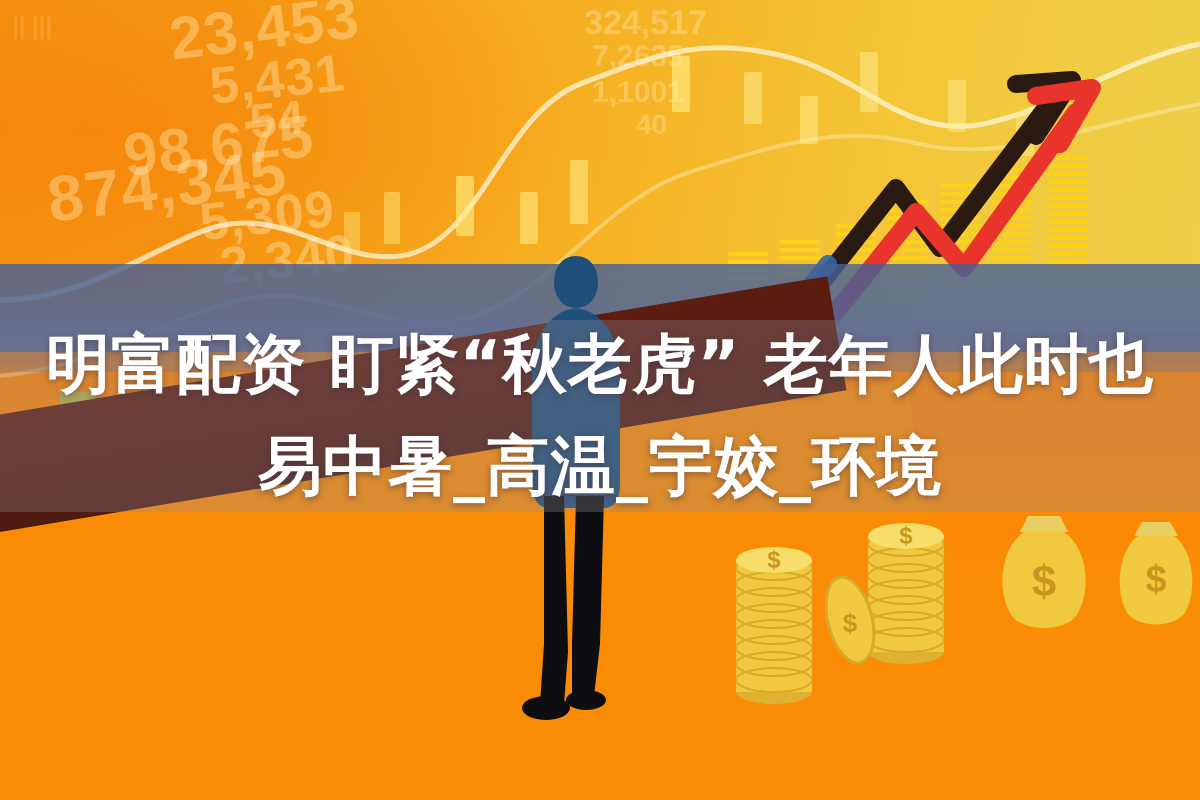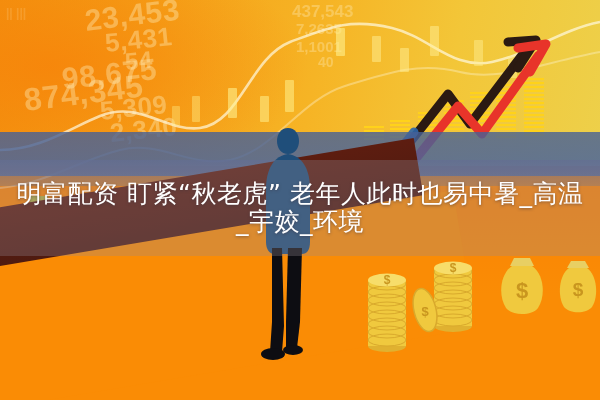--- a/index.html
+++ b/index.html
@@ -81,21 +81,21 @@
   .bag{position:absolute;}
 
   
   #title-wrap{
     position:absolute;left:0;top:160px;width:600px;height:96px;
     display:flex;align-items:center;justify-content:center;
     background:rgba(150,140,150,.30);
   }
   #title{
     width:568px;text-align:center;color:#fff;
-    font-size:25px;line-height:28px;font-weight:400;
+    font-size:32px;line-height:51px;font-weight:700;
     font-family:"DejaVu Sans","Liberation Sans",sans-serif;
     text-shadow:0 1px 3px rgba(60,50,60,.55);
     letter-spacing:.5px;
   }
 </style>
 </head>
 <body>
 
 <div id="stage">
 
@@ -105,21 +105,21 @@
   <div class="layer" id="bg-bottom-grad"></div>
 
   <div class="nums" style="left:85px;top:4px;font-size:30px;transform:rotate(-7deg);">23,453</div>
   <div class="nums" style="left:105px;top:28px;font-size:26px;transform:rotate(-6deg);">5,431</div>
   <div class="nums" style="left:125px;top:48px;font-size:24px;transform:rotate(-5deg);">54</div>
   <div class="nums" style="left:62px;top:62px;font-size:30px;transform:rotate(-6deg);">98,675</div>
   <div class="nums" style="left:24px;top:82px;font-size:32px;transform:rotate(-7deg);">874,345</div>
   <div class="nums" style="left:100px;top:96px;font-size:26px;transform:rotate(-6deg);">5,309</div>
   <div class="nums" style="left:110px;top:118px;font-size:26px;transform:rotate(-6deg);">2,340</div>
 
-  <div class="numsR" style="left:292px;top:2px;font-size:17px;">437,543</div>
+  <div class="numsR" style="left:292px;top:2px;font-size:17px;">324,517</div>
   <div class="numsR" style="left:296px;top:20px;font-size:15px;">7,2635</div>
   <div class="numsR" style="left:296px;top:38px;font-size:15px;">1,1001</div>
   <div class="numsR" style="left:318px;top:54px;font-size:14px;">40</div>
   <div class="numsR" style="left:6px;top:6px;font-size:12px;opacity:.5;">|| |||</div>
 
   <svg id="curve" viewBox="0 0 600 200">
     <path d="M0,150 C40,150 70,128 100,116 C140,100 165,132 200,128
              C240,123 250,58 290,42 C330,27 350,18 392,28
              C430,37 452,70 492,62 C530,54 560,30 600,22" fill="none" stroke="rgba(255,250,225,.70)" stroke-width="2.6"></path>
     <path d="M0,188 C45,184 80,160 120,150 C160,140 190,168 230,160

